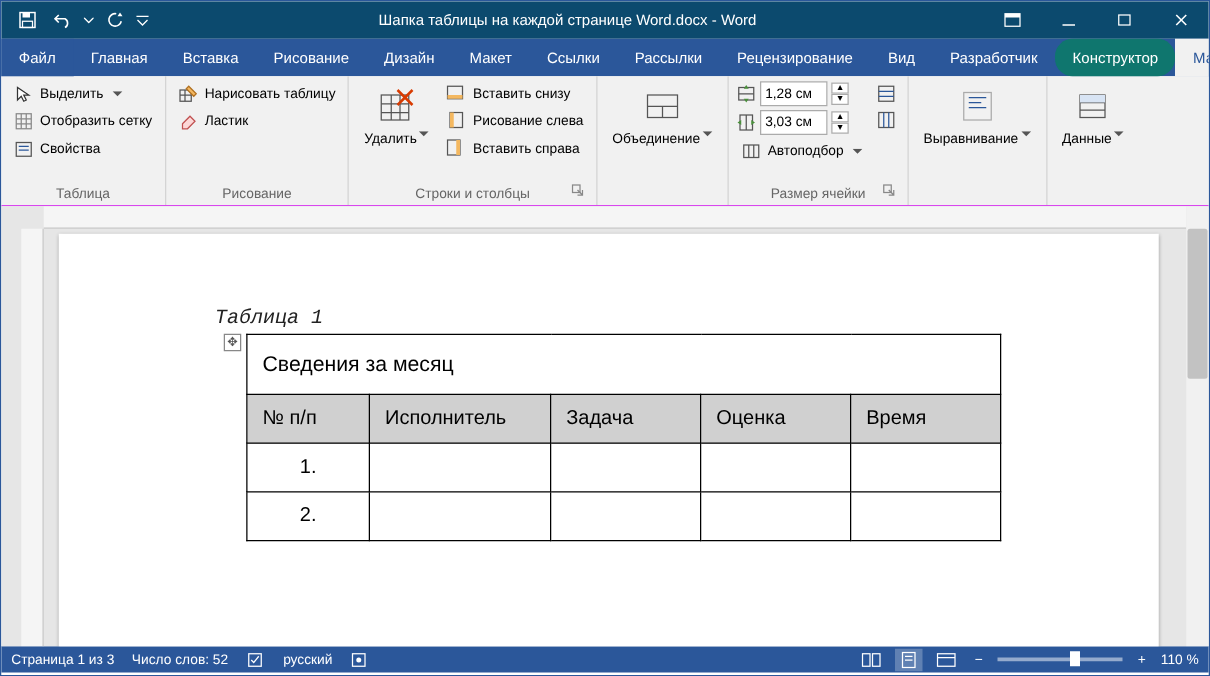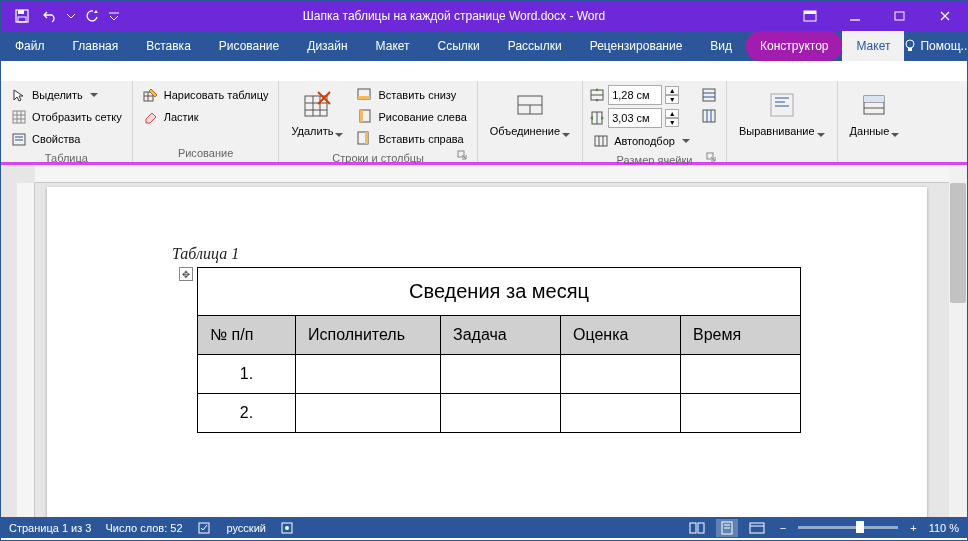--- a/index.html
+++ b/index.html
@@ -1,64 +1,64 @@
 <!DOCTYPE html>
 <html><head>
 <meta charset="utf-8">
 <style>
   * { box-sizing: border-box; margin: 0; padding: 0; font-family: "Segoe UI", Arial, sans-serif; }
   body { background: #fff; width: 968px; height: 541px; overflow: hidden; border: 1px solid #2b579a; }
   
   
-  .titlebar { background: #6d28d9; height: 30px; display: flex; align-items: center; color: #fff; font-size: 12px; }
+  .titlebar { background: #0c4a6e; height: 30px; display: flex; align-items: center; color: #fff; font-size: 12px; }
   .qat { display: flex; align-items: center; gap: 2px; padding-left: 8px; }
   .qat-btn { width: 26px; height: 26px; display: flex; align-items: center; justify-content: center; color: #fff; cursor: pointer; }
   .title-center { flex: 1; text-align: center; font-size: 12px; }
   .win-controls { display: flex; }
   .win-btn { width: 45px; height: 30px; display: flex; align-items: center; justify-content: center; cursor: pointer; }
   
   
   .tabs { background: #2b579a; height: 30px; display: flex; align-items: stretch; color: #fff; font-size: 12px; }
   .tab { padding: 0 14px; display: flex; align-items: center; cursor: pointer; white-space: nowrap; }
   .tab.file { background: #2b579a; }
   .tab.active { background: #f1f1f1; color: #2b579a; }
-  .tab.context { background: #a21caf; border-radius: 14px; }
+  .tab.context { background: #0f766e; border-radius: 14px; }
   .tabs-right { margin-left: auto; display: flex; align-items: center; padding-right: 6px; gap: 8px; }
   .help-btn { display: flex; align-items: center; gap: 4px; }
   .share-btn, .collapse-btn { width: 24px; height: 24px; display:flex;align-items:center;justify-content:center; cursor:pointer; }
   
   
-  .ribbon { background: #f1f1f1; height: 84px; border-bottom: 3px solid #d946ef; display: flex; font-size: 11px; margin-top: 20px; }
+  .ribbon { background: #f1f1f1; height: 104px; border-bottom: 1px solid #d946ef; display: flex; font-size: 11px; }
   .group { border-right: 1px solid #d4d4d4; display: flex; flex-direction: column; padding: 4px 6px 0 6px; }
   .group-content { flex: 1; display: flex; gap: 4px; }
   .group-label { text-align: center; color: #666; font-size: 11px; padding: 3px 0; position: relative; }
   .group-label .launcher { position: absolute; right: 0; bottom: 3px; width: 14px; height: 14px; cursor: pointer; color:#666; }
   .vstack { display: flex; flex-direction: column; gap: 2px; }
   .cmd { display: flex; align-items: center; gap: 5px; padding: 2px 4px; cursor: pointer; white-space: nowrap; }
   .cmd .icn { width: 16px; height: 16px; display:inline-flex;align-items:center;justify-content:center; }
   .bigcmd { display: flex; flex-direction: column; align-items: center; justify-content: flex-start; padding: 4px 6px; cursor: pointer; gap: 4px; min-width: 50px; }
   .bigcmd .bigicn { width: 32px; height: 32px; display:flex;align-items:center;justify-content:center; }
-  .bigcmd .lbl { text-align: center; line-height: 1.2; display:flex;align-items:flex-end;gap:2px; }
+  .bigcmd .lbl { text-align: center; line-height: 1.2; display:flex;align-items:flex-start;gap:2px; }
   .size-input { display:flex; align-items:center; gap:3px; }
   .size-input input { width: 54px; height: 20px; font-size: 11px; border:1px solid #ababab; padding:0 3px; background:#fff; }
   .spin { display:flex; flex-direction:column; }
   .spin div { width:14px; height:9px; border:1px solid #ababab; font-size:7px; display:flex;align-items:center;justify-content:center; background:#fff; cursor:pointer; }
   
   
   .docarea { background: #e6e6e6; height: 352px; position: relative; overflow: hidden; }
   .ruler-h { position:absolute; top:0; left:34px; right:18px; height:18px; background:#f5f5f5; border-bottom:1px solid #c6c6c6; }
   .ruler-v { position:absolute; top:18px; left:16px; width:18px; bottom:0; background:#f5f5f5; border-right:1px solid #c6c6c6; }
   .scroll-v { position:absolute; right:0; top:0; width:18px; bottom:0; background:#f1f1f1; }
   .scroll-thumb-v { position:absolute; top:18px; width:16px; left:1px; height:120px; background:#c2c2c2; border-radius:2px; }
   .page { position:absolute; top:22px; left:46px; width:880px; height:800px; background:#fff; box-shadow:0 1px 3px rgba(0,0,0,0.3); }
-  .caption { position:absolute; top:58px; left:125px; font-style:italic; font-size:16px; font-family:Liberation Serif, serif; color:#222; }
+  .caption { position:absolute; top:58px; left:125px; font-style:italic; font-size:16px; font-family:Liberation Mono, monospace; color:#222; }
   .anchor-handle { position:absolute; top:80px; left:132px; width:14px; height:14px; border:1px solid #888; background:#fff; display:flex;align-items:center;justify-content:center; font-size:10px; color:#555; cursor:move; }
   .doc-table { position:absolute; top:80px; left:150px; border-collapse:collapse; font-family:Arial,sans-serif; font-size:16px; color:#000; }
   .doc-table td { border:1.5px solid #000; padding:10px 12px; }
-  .doc-table .merged { text-align:center; font-size:20px; height:48px; }
+  .doc-table .merged { font-size:17px; height:48px; }
   .doc-table .hdr td { background:#d0d0d0; }
   .doc-table .numcol { text-align:center; width:98px; }
   
   
   .status { height: 21px; background:#2b579a; color:#fff; display:flex; align-items:center; font-size:11px; padding:0 8px; gap:14px;justify-content:center; }
   .status-right { margin-left:auto; display:flex; align-items:center; gap:8px; }
   .view-btn { width:22px; height:18px; display:flex;align-items:center;justify-content:center; cursor:pointer; }
   .view-btn.active { background:rgba(255,255,255,0.25); }
   .zoom-slider { width:100px; height:3px; background:rgba(255,255,255,0.5); position:relative; }
   .zoom-thumb { position:absolute; width:8px; height:12px; background:#fff; top:-5px; left:58px; }
@@ -132,20 +132,21 @@
   <div class="tab file">Файл</div>
   <div class="tab">Главная</div>
   <div class="tab">Вставка</div>
   <div class="tab">Рисование</div>
   <div class="tab">Дизайн</div>
   <div class="tab">Макет</div>
   <div class="tab">Ссылки</div>
   <div class="tab">Рассылки</div>
   <div class="tab">Рецензирование</div>
   <div class="tab">Вид</div>
+  <div class="tab">Разработчик</div>
   <div class="tab context">Конструктор</div>
   <div class="tab active">Макет</div>
   <div class="tabs-right">
     <div class="help-btn">
       <span>
           <svg width="12" height="14">
             <circle cx="6" cy="5" r="4" fill="none" stroke="#fff"></circle>
             <rect x="4" y="9" width="4" height="3" fill="#fff"></rect>
           </svg>
         </span>

